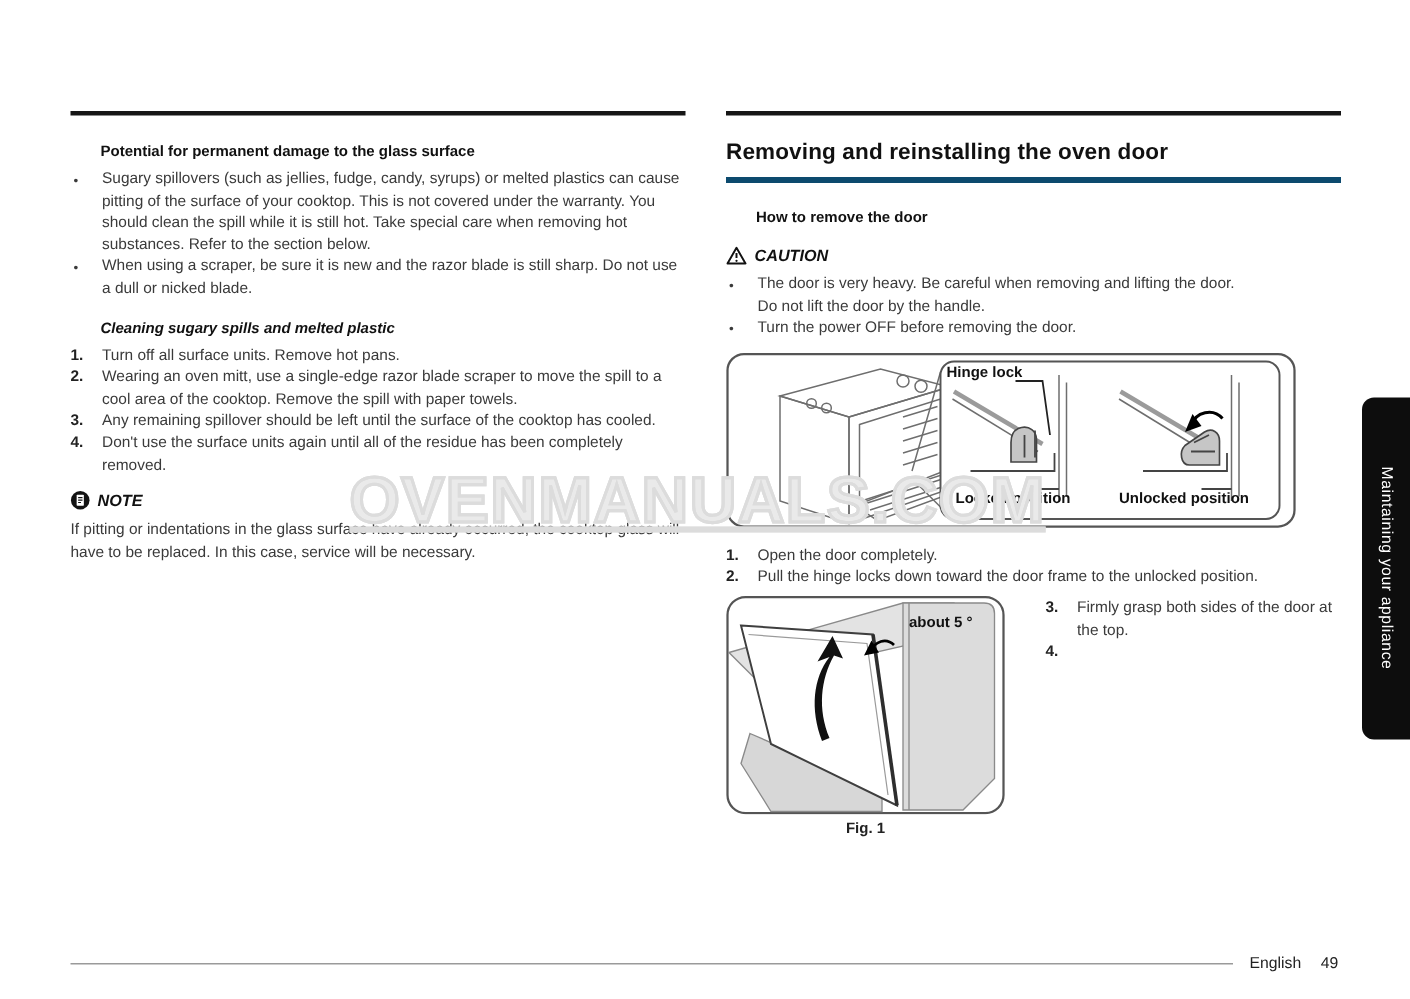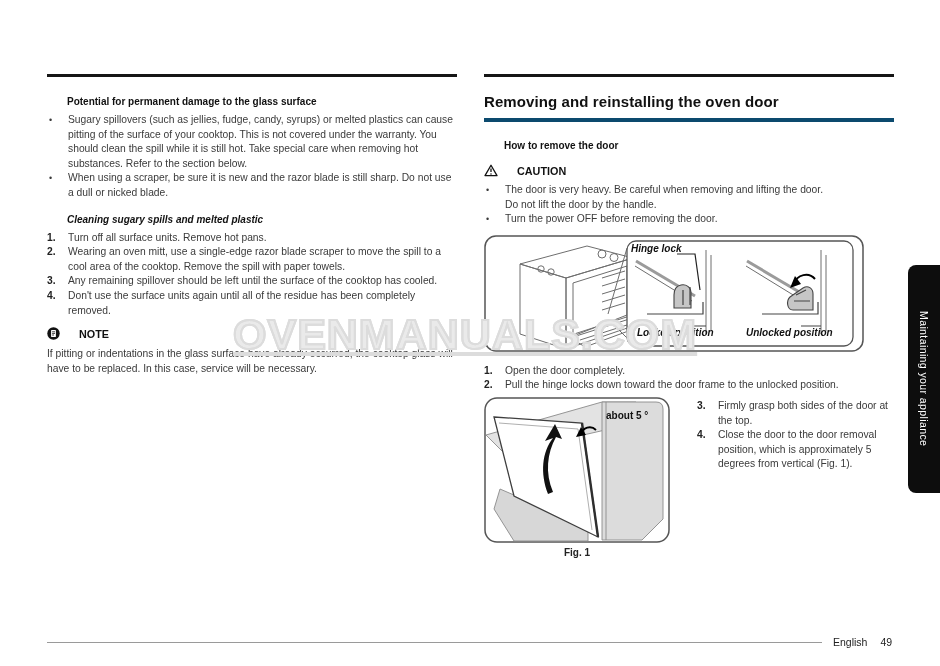--- a/index.html
+++ b/index.html
@@ -22,27 +22,27 @@
 
   .body-txt { font-size:10.3px; line-height:14.6px; color:#3a3a3a; }
 
   .list { margin-top:6px; }
   .li { display:grid; grid-template-columns:21px 1fr; font-size:10.3px; line-height:14.6px; color:#3a3a3a; }
   .li .marker { color:#3a3a3a; }
   .li .marker.num { font-weight:700; color:#222; }
   .li .txt { white-space:pre-line; }
   .li .marker.dot { font-size:9px; padding-left:2px; }
 
-  .icon-head { margin-top:9px; display:flex; align-items:center; gap:19px; }
+  .icon-head { margin-top:9px; display:flex; align-items:center; gap:5px;font-style:italic; }
   .icon-head .lbl { font-size:10.8px; font-weight:700; color:#111; }
 
   .note-p { margin-top:7px; }
 
   
-  .fig1 { position:relative; width:380px; height:117px; margin-top:8px;font-style:italic; }
+  .fig1 { position:relative; width:380px; height:117px; margin-top:8px; }
   .fig-label { position:absolute; font-size:10px; font-weight:700; color:#111; white-space:nowrap; }
 
   
   .fig-row { display:flex; margin-top:4px; }
   .fig2-wrap { width:186px; }
   .fig2 { position:relative; width:186px; height:146px; }
   .fig2-caption { text-align:center; font-size:10px; font-weight:700; color:#222; margin-top:4px; }
   .steps34 { margin-left:27px; margin-top:2px; width:197px; }
 
   
@@ -252,21 +252,20 @@
       <div class="fig2-caption">Fig. 1</div>
     </div>
 
     <div class="list steps34">
       <div class="li">
         <span class="marker num">3.</span>
         <span class="txt">Firmly grasp both sides of the door at the top.</span>
       </div>
       <div class="li">
         <span class="marker num">4.</span>
-        <span class="txt">Close the door to the door removal position, which is approximately 5 degrees from vertical (Fig. 1).</span>
       </div>
     </div>
   </div>
 </div>
 
 <div class="watermark">OVENMANUALS.COM</div>
 
 <div class="side-tab">
   <span>Maintaining your appliance</span>
 </div>

